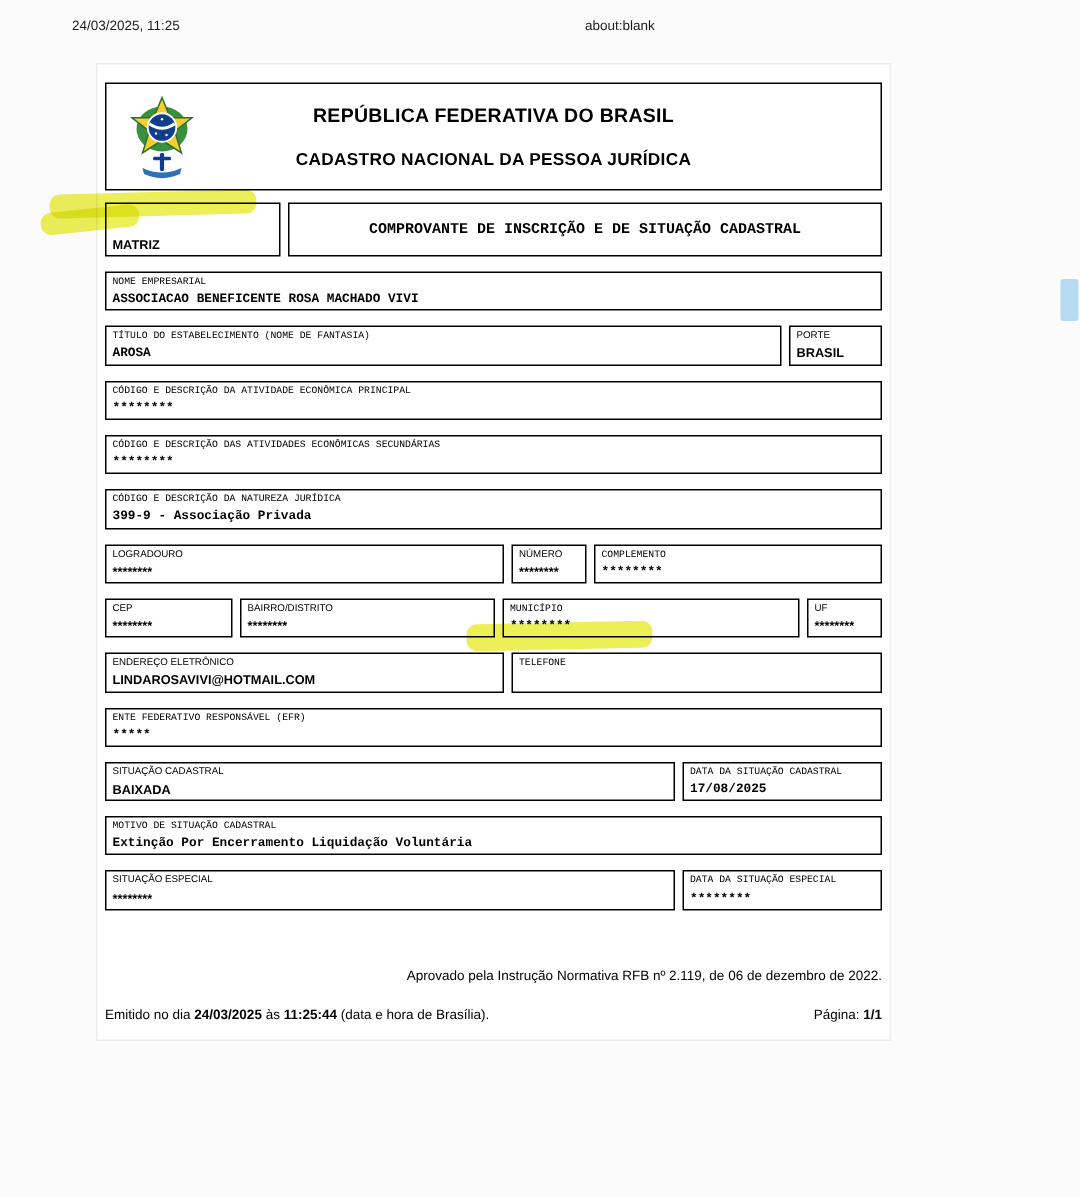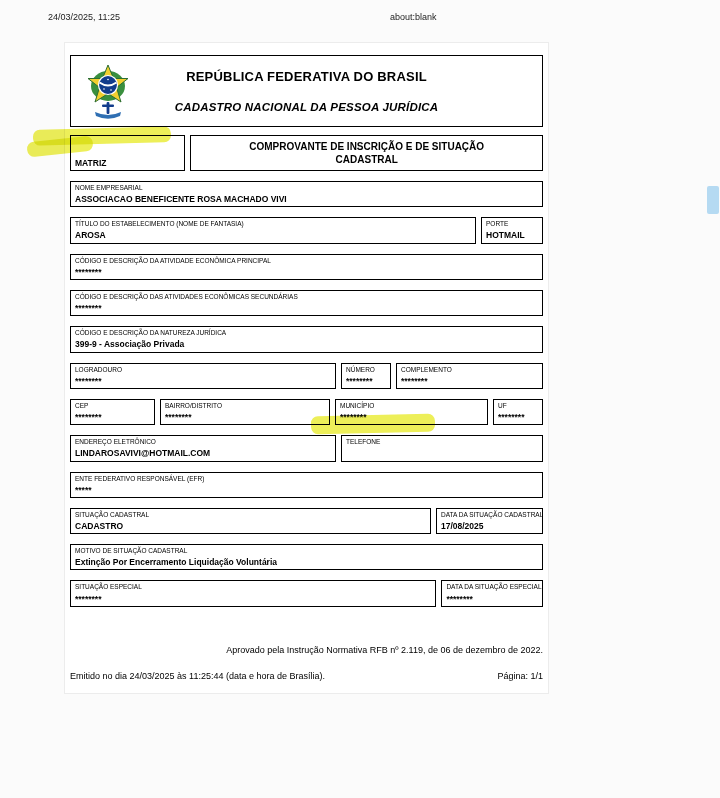--- a/index.html
+++ b/index.html
@@ -10,66 +10,66 @@
     font-family:"Liberation Sans", sans-serif;
     color:#000;
     overflow:hidden;
   }
   .print-meta { position:absolute; top:12px; font-size:9px; color:#1c1c1c; }
   .print-datetime { left:48px; }
   .print-url { left:390px; }
 
   .paper {
     position:absolute; left:64px; top:42px;
-    width:485px; height:652px;
+    width:530px; height:652px;
     background:#ffffff;
     border:1px solid #ececec;
   }
 
   
   .doc-header {
     position:relative;
     margin:12px 5px 0 5px;
     height:72px;
     border:1px solid #000;
   }
   .coat { position:absolute; left:16px; top:8px; }
   .titles {
     position:absolute; inset:0;
     display:flex; flex-direction:column;
     align-items:center; justify-content:center; gap:17px;
     text-align:center;
   }
   .title1 { font-size:13px; font-weight:bold; letter-spacing:0.2px; }
-  .title2 { font-size:11.5px; font-weight:bold; letter-spacing:0.2px;font-style:italic; }
+  .title2 { font-size:11.5px; font-weight:bold; letter-spacing:0.2px; }
 
   
   .rows { margin:8px 5px 0 5px; display:flex; flex-direction:column; gap:10px; }
   .row { display:flex; gap:5px; }
   .cell {
     border:1px solid #000;
     padding:2px 4px;
     min-height:24px;
     display:flex; flex-direction:column; gap:2px;
     background:#fff;
     overflow:hidden;
   }
-  .grow { flex:1 1 auto; }
+  .grow { flex:1 1 auto;font-family:Liberation Mono, monospace; }
   .lbl { font-size:6.5px; line-height:1.25; white-space:nowrap; }
   .val { font-size:8.5px; font-weight:bold; line-height:1.2; }
   .row-top .cell { height:36px; min-height:36px; }
   .cell-comprovante { align-items:center; justify-content:center; text-align:center; }
   .comprovante-title { font-size:10px; font-weight:bold; line-height:1.3; padding:0 24px; }
   .matriz { margin-top:12px; }
   .lbl-placeholder { height:8px; }
 
   
   .approval { margin:38px 5px 0 5px; font-size:9px;text-align:right; }
   .emitted-row { margin:16px 5px 0 5px; display:flex; justify-content:space-between; font-size:9px; }
-  .b { font-weight:normal; }
+  .b { font-weight:bold; }
 
   
   .hl {
     position:absolute;
     background:#eaec3c;
     opacity:0.85;
     mix-blend-mode:multiply;
     border-radius:7px;
   }
   .hl-1 { left:-32px; top:85px;  width:138px; height:16px; transform:rotate(-1.5deg); }
@@ -132,21 +132,21 @@
       </div>
     </div>
 
     <div class="row">
       <div class="cell grow">
         <div class="lbl">TÍTULO DO ESTABELECIMENTO (NOME DE FANTASIA)</div>
         <div class="val">AROSA</div>
       </div>
       <div class="cell" style="width:62px">
         <div class="lbl">PORTE</div>
-        <div class="val">HOTMAIL</div>
+        <div class="val">BRASIL</div>
       </div>
     </div>
 
     <div class="row">
       <div class="cell grow">
         <div class="lbl">CÓDIGO E DESCRIÇÃO DA ATIVIDADE ECONÔMICA PRINCIPAL</div>
         <div class="val">********</div>
       </div>
     </div>
 
@@ -212,21 +212,21 @@
     <div class="row">
       <div class="cell grow">
         <div class="lbl">ENTE FEDERATIVO RESPONSÁVEL (EFR)</div>
         <div class="val">*****</div>
       </div>
     </div>
 
     <div class="row">
       <div class="cell" style="width:380px">
         <div class="lbl">SITUAÇÃO CADASTRAL</div>
-        <div class="val">CADASTRO</div>
+        <div class="val">BAIXADA</div>
       </div>
       <div class="cell grow">
         <div class="lbl">DATA DA SITUAÇÃO CADASTRAL</div>
         <div class="val">17/08/2025</div>
       </div>
     </div>
 
     <div class="row">
       <div class="cell grow">
         <div class="lbl">MOTIVO DE SITUAÇÃO CADASTRAL</div>

